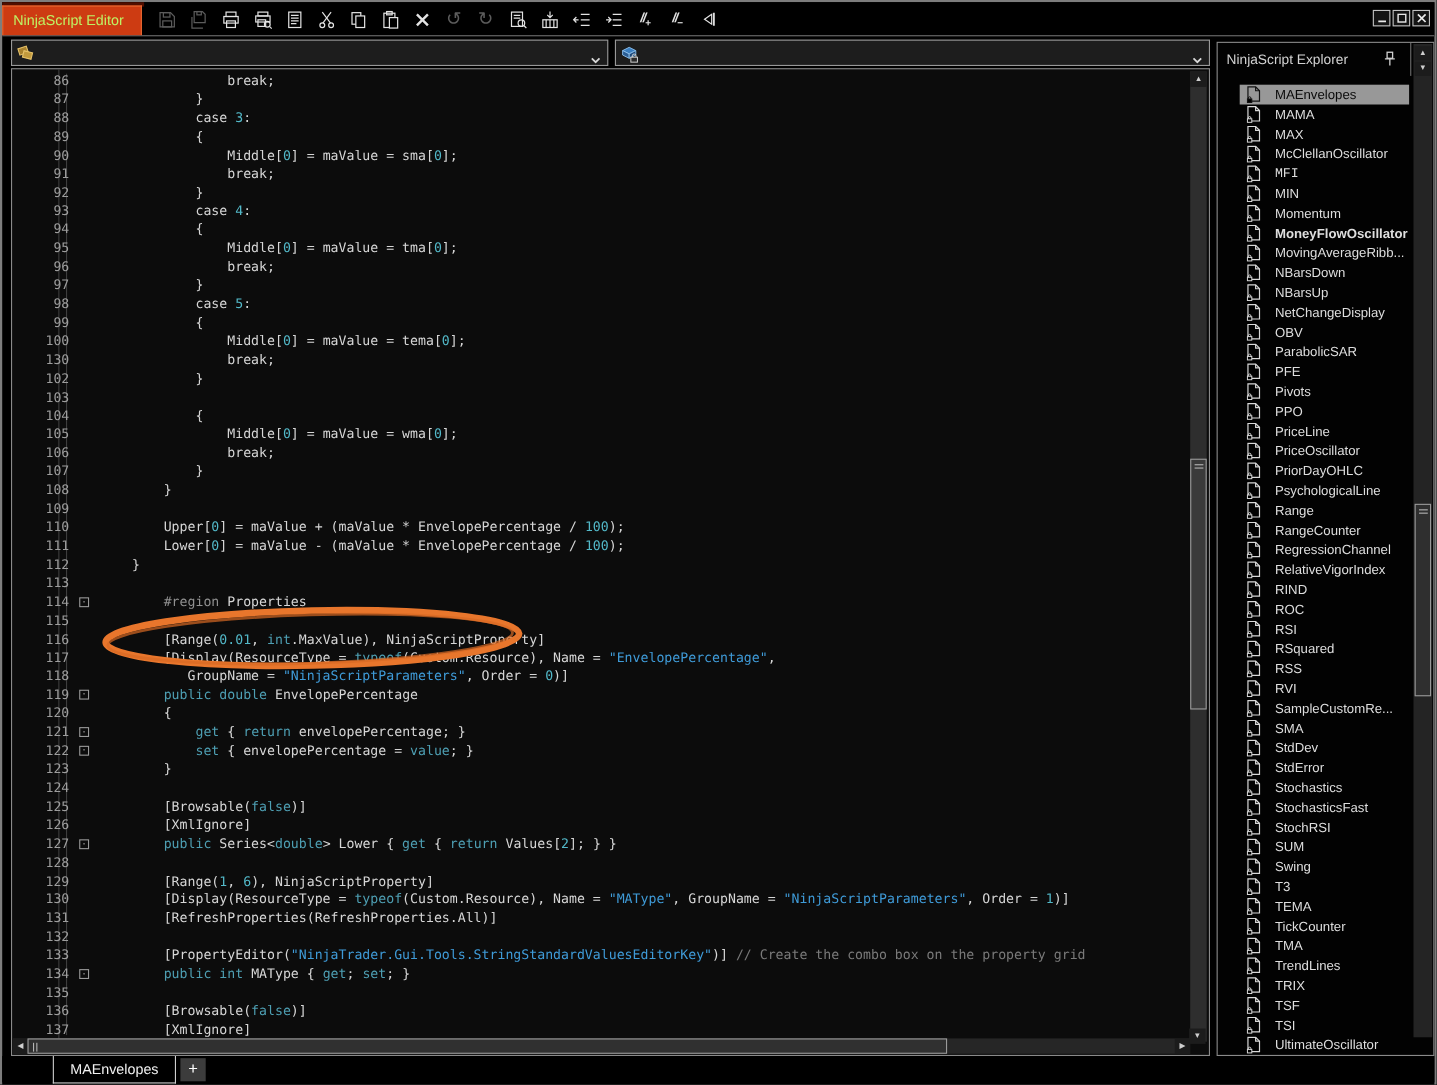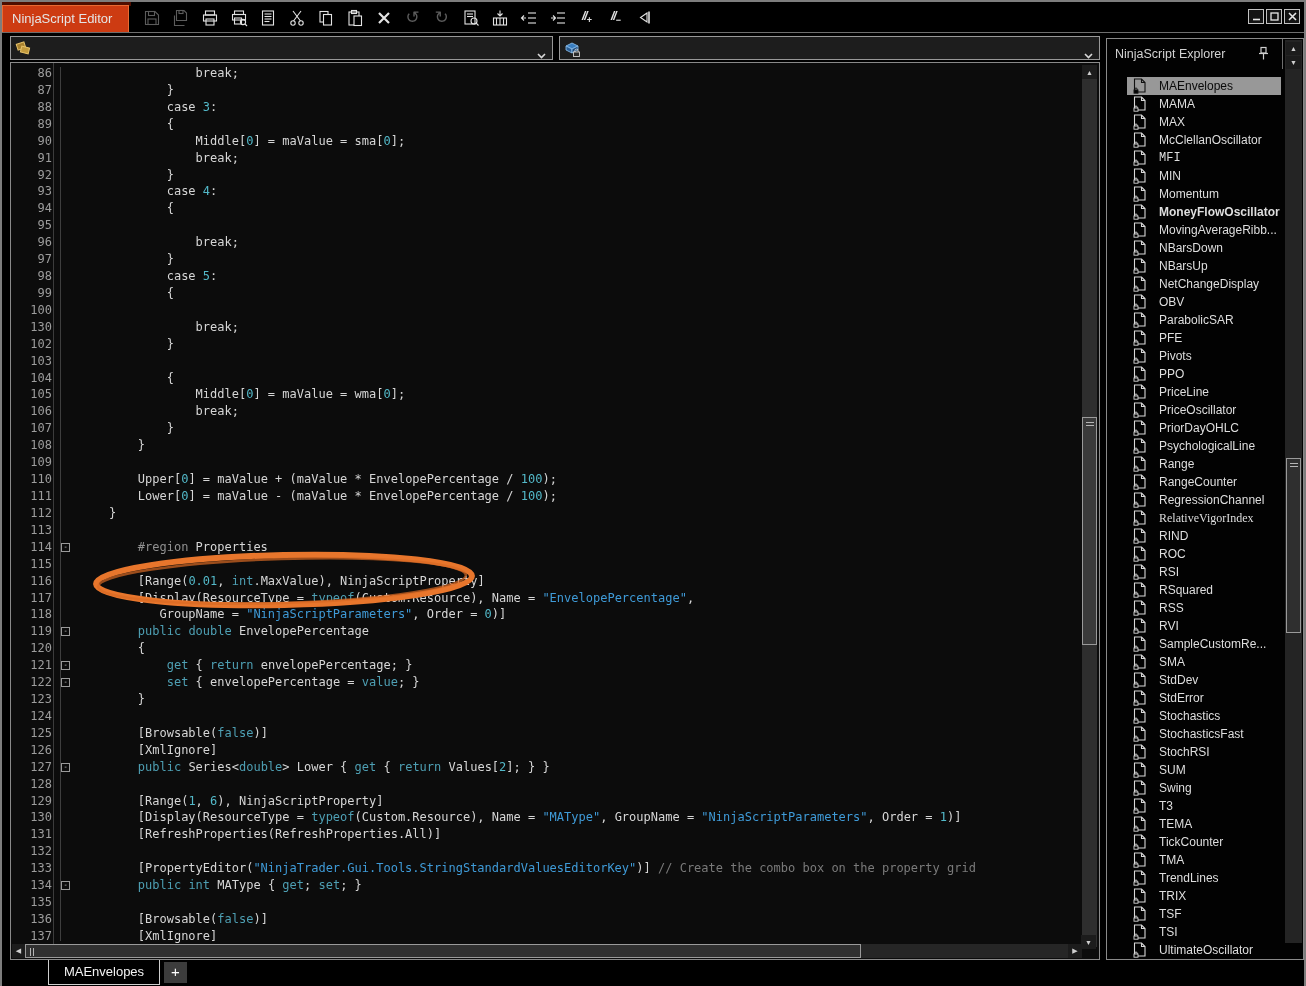--- a/index.html
+++ b/index.html
@@ -1,41 +1,41 @@
 <!DOCTYPE html>
 <html><head>
 <meta charset="utf-8">
 <style>
   html,body{margin:0;padding:0;background:#000;width:1306px;height:986px;overflow:hidden;
     font-family:"Liberation Sans",sans-serif;-webkit-font-smoothing:antialiased;}
   #window{position:absolute;inset:0;background:#000;border:2px solid #7d7d7d;box-sizing:border-box;}
   
   #titlebar{position:absolute;left:0;top:0;right:0;height:30px;background:#000;border-bottom:1px solid #6e6e6e;}
   #title-tab-back{position:absolute;left:0;top:0;width:129px;height:4px;background:#4f0e00;}
-  #title-tab{position:absolute;left:0;top:3px;width:127px;height:27px;background:#cd3b12;border:1px solid #e86a33;border-bottom:none;box-sizing:border-box;color:#e5e5e5;font-size:13px;line-height:25px;padding-left:9px;}
+  #title-tab{position:absolute;left:0;top:3px;width:127px;height:27px;background:#cd3b12;border:1px solid #e86a33;border-bottom:none;box-sizing:border-box;color:#bef264;font-size:13px;line-height:25px;padding-left:9px;}
   #toolbar{position:absolute;left:138px;top:4px;height:24px;display:flex;gap:6px;}
   .tbtn{width:23px;height:23px;display:flex;align-items:center;justify-content:center;color:#e3e3e3;cursor:default;}
   .tbtn.disabled{color:#5c5c5c;}
   .tbtn svg{display:block;}
   .tbtn .g{font-size:17px;line-height:17px;}
   .tbtn .cmt{font-size:12px;font-style:italic;font-weight:bold;letter-spacing:-1px;}
   .tbtn .cmt i{font-style:normal;font-size:9px;vertical-align:sub;}
   #win-controls{position:absolute;right:4px;top:7px;display:flex;gap:2px;}
   .wbtn{width:16px;height:15px;border:1px solid #c2c2c2;background:#141414;box-sizing:border-box;color:#e8e8e8;display:flex;align-items:center;justify-content:center;font-size:10px;line-height:10px;}
   
   .combo{position:absolute;top:34px;height:24px;background:#1d1d1d;border:1px solid #989898;box-sizing:border-box;}
   #combo-left{left:8px;width:543px;}
   #combo-right{left:557px;width:541px;}
   .combo .cicon{position:absolute;left:3px;top:2px;}
   .combo .chev{position:absolute;right:6px;top:8px;width:9px;height:6px;}
   
   #editor{position:absolute;left:8px;top:60px;width:1090px;height:898px;background:#0c0c0c;border:1px solid #8a8a8a;box-sizing:border-box;}
   #gutter-sep{position:absolute;left:42px;top:0;bottom:14px;width:1px;background:#3c3c3c;}
   #fold-line{position:absolute;left:49px;top:4px;height:874px;width:1px;background:#3e3e3e;}
-  .cline{position:absolute;left:5px;right:16px;height:17px;}
+  .cline{position:absolute;left:16px;right:16px;height:17px;}
   .lnum{position:absolute;left:0;width:36px;text-align:right;color:#9d9d9d;font:12px "DejaVu Sans Mono",monospace;}
   .foldbox{position:absolute;left:45px;top:3px;width:9px;height:9px;border:1px solid #9a9a9a;background:#0c0c0c;box-sizing:border-box;color:#cfcfcf;font:7px/6px "DejaVu Sans Mono",monospace;text-align:center;}
   .ctext{position:absolute;left:56px;right:0;white-space:pre;font:12px "DejaVu Sans Mono",monospace;padding-left:8px;}
   .pl{color:#d6d6d6}.kw{color:#4e9fb3}.num{color:#53b9c9}.str{color:#3f9bd8}.com{color:#7a7a7a}.pre{color:#909090}
   
   .sb-btn{position:absolute;background:#1c1c1c;color:#cfcfcf;display:flex;align-items:center;justify-content:center;font-size:7px;}
   #vsb{position:absolute;right:2px;top:2px;width:15px;height:882px;background:#2e2e2e;}
   #vsb-up{left:0;top:0;width:15px;height:14px;}
   #vsb-thumb{position:absolute;left:0;top:352px;width:15px;height:228px;background:#3a3a3a;border:1px solid #9a9a9a;box-sizing:border-box;}
   .grip-h{position:absolute;left:3px;width:8px;height:1px;background:#b5b5b5;}
@@ -278,39 +278,41 @@
         <div class="cline" style="top: 121.44px;">
           <div class="lnum">93</div>
           <div class="ctext"><span class="pl">            case </span><span class="num">4</span><span class="pl">:</span></div>
         </div>
         <div class="cline" style="top: 138.36px;">
           <div class="lnum">94</div>
           <div class="ctext"><span class="pl">            {</span></div>
         </div>
         <div class="cline" style="top: 155.28px;">
           <div class="lnum">95</div>
+          <div class="ctext"><span class="pl">                Middle[</span><span class="num">0</span><span class="pl">] = maValue = tma[</span><span class="num">0</span><span class="pl">];</span></div>
         </div>
         <div class="cline" style="top: 172.2px;">
           <div class="lnum">96</div>
           <div class="ctext"><span class="pl">                break;</span></div>
         </div>
         <div class="cline" style="top: 189.12px;">
           <div class="lnum">97</div>
           <div class="ctext"><span class="pl">            }</span></div>
         </div>
         <div class="cline" style="top: 206.04px;">
           <div class="lnum">98</div>
           <div class="ctext"><span class="pl">            case </span><span class="num">5</span><span class="pl">:</span></div>
         </div>
         <div class="cline" style="top: 222.96px;">
           <div class="lnum">99</div>
           <div class="ctext"><span class="pl">            {</span></div>
         </div>
         <div class="cline" style="top: 239.88px;">
           <div class="lnum">100</div>
+          <div class="ctext"><span class="pl">                Middle[</span><span class="num">0</span><span class="pl">] = maValue = tema[</span><span class="num">0</span><span class="pl">];</span></div>
         </div>
         <div class="cline" style="top: 256.8px;">
           <div class="lnum">130</div>
           <div class="ctext"><span class="pl">                break;</span></div>
         </div>
         <div class="cline" style="top: 273.72px;">
           <div class="lnum">102</div>
           <div class="ctext"><span class="pl">            }</span></div>
         </div>
         <div class="cline" style="top: 290.64px;">
@@ -712,21 +714,21 @@
         </div>
         <div class="xitem" style="top: 422px;">
           <svg width="14" height="17" viewBox="0 0 14 17">
   <path d="M1.5 1 H8.5 L12 4.5 V14 H1.5 Z" fill="none" stroke="#d8d8d8" stroke-width="1.1"></path>
   <path d="M8.5 1 V4.5 H12" fill="none" stroke="#d8d8d8" stroke-width="1.1"></path>
   <rect x="1" y="12" width="4" height="3.2" fill="#000" stroke="#d8d8d8" stroke-width="0.9"></rect>
   <path d="M1.8 12 v-0.8 a1.2 1.2 0 0 1 2.4 0 V12" fill="none" stroke="#d8d8d8" stroke-width="0.9"></path>
 </svg>
           <span class="xlabel">RegressionChannel</span>
         </div>
-        <div class="xitem" style="top: 440px; font-family: Liberation Serif, serif;">
+        <div class="xitem" style="top: 440px;">
           <svg width="14" height="17" viewBox="0 0 14 17">
   <path d="M1.5 1 H8.5 L12 4.5 V14 H1.5 Z" fill="none" stroke="#d8d8d8" stroke-width="1.1"></path>
   <path d="M8.5 1 V4.5 H12" fill="none" stroke="#d8d8d8" stroke-width="1.1"></path>
   <rect x="1" y="12" width="4" height="3.2" fill="#000" stroke="#d8d8d8" stroke-width="0.9"></rect>
   <path d="M1.8 12 v-0.8 a1.2 1.2 0 0 1 2.4 0 V12" fill="none" stroke="#d8d8d8" stroke-width="0.9"></path>
 </svg>
           <span class="xlabel">RelativeVigorIndex</span>
         </div>
         <div class="xitem" style="top: 458px;">
           <svg width="14" height="17" viewBox="0 0 14 17">

